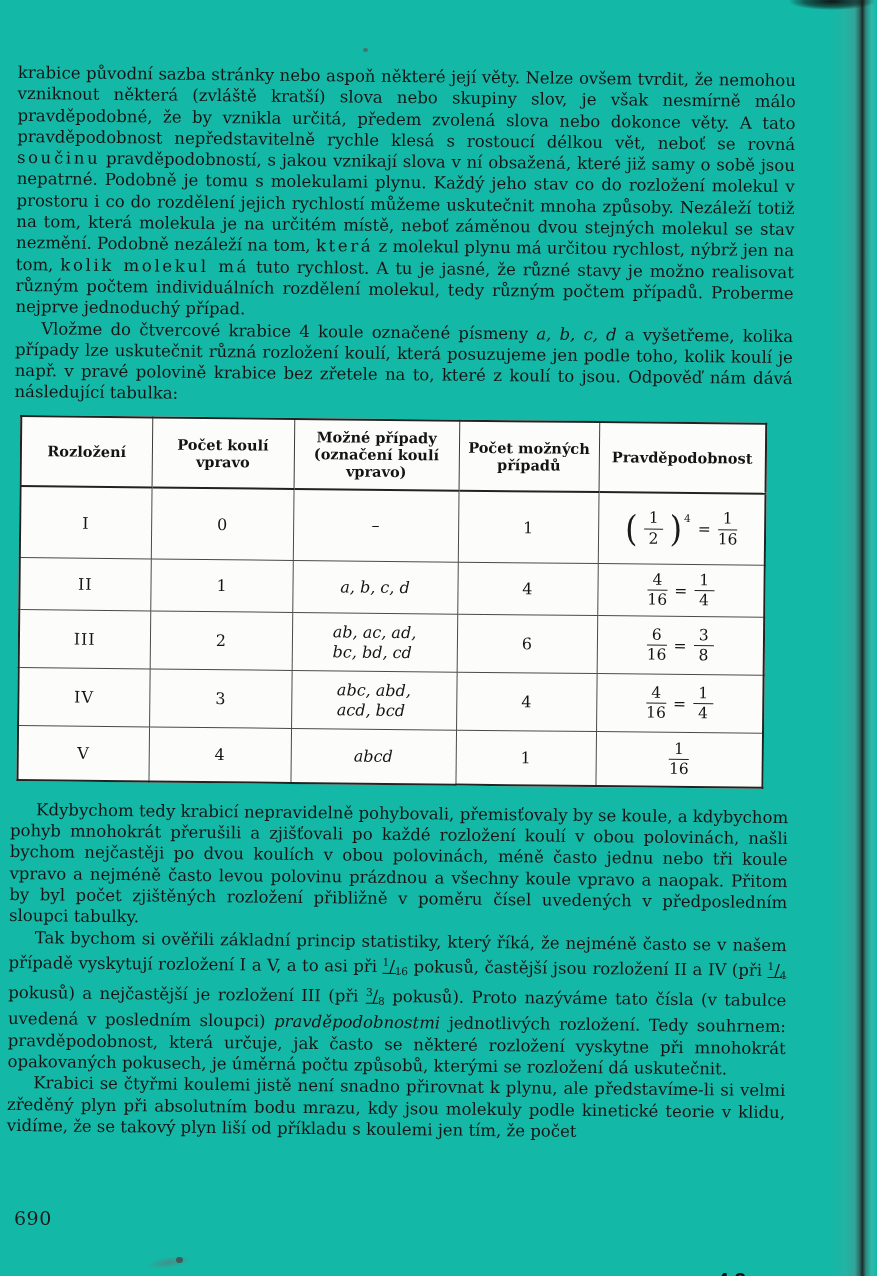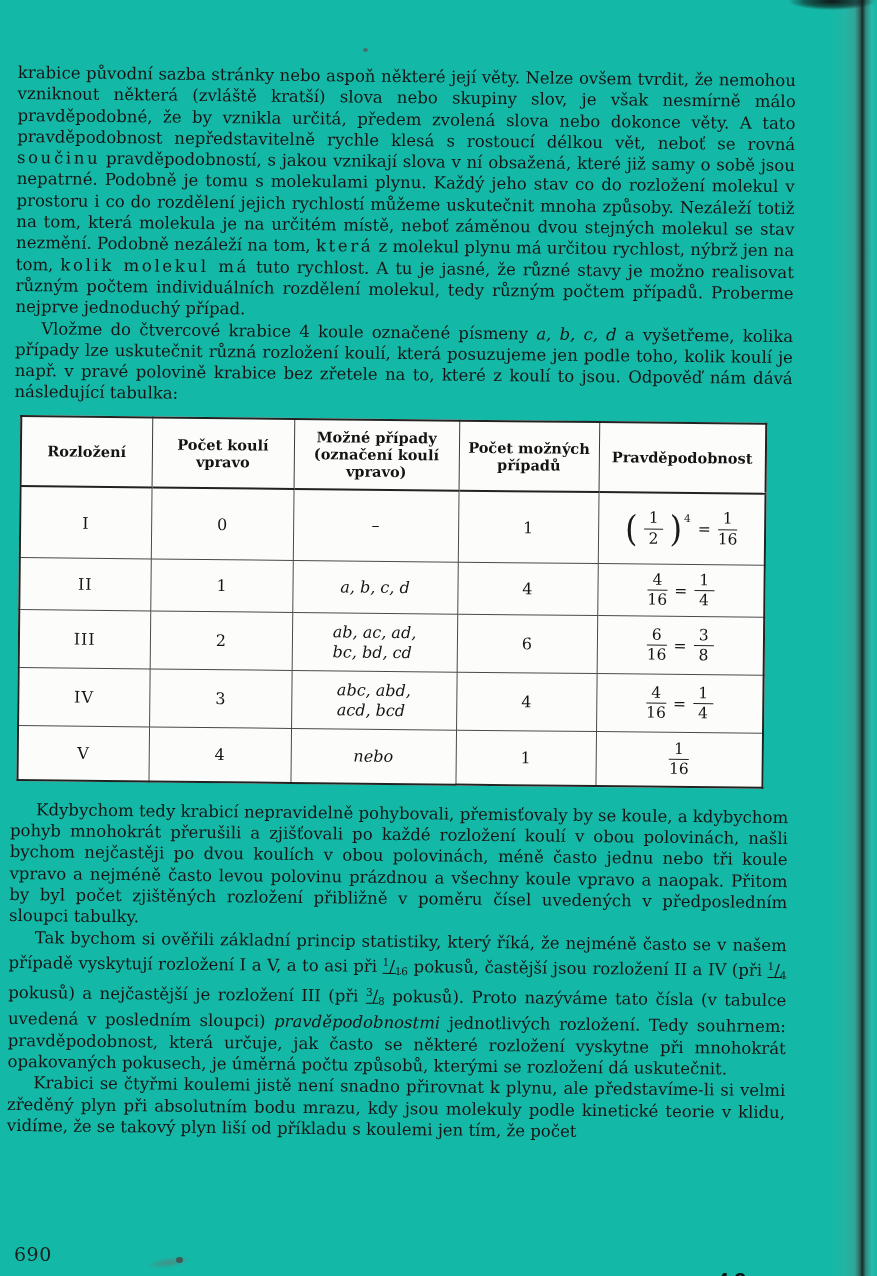--- a/index.html
+++ b/index.html
@@ -83,21 +83,21 @@
   .sfrac .den { padding-top: 1px; }
   .bigparen {
     font-size: 32px; line-height: 1; font-weight: 400;
     transform: scaleY(1.12); color: #1a1a1a;
   }
   sup.pow { font-size: 10.5px; align-self: flex-start; margin-left: -4px; margin-top: 2px; }
   .eq { margin: 0 1px; }
 
   .footer-left {
     position: absolute; left: 14px; top: 1207px;
-    font-size: 19px; letter-spacing: 0.5px; color: #1c1c1c; margin-top: 36px;
+    font-size: 19px; letter-spacing: 0.5px; color: #1c1c1c;
   }
   .footer-right {
     position: absolute; left: 717px; top: 1220px;
     font-family: "Liberation Sans", sans-serif;
     font-weight: bold; font-size: 21px; color: #111; margin-top: 48px;
   }
 
   
   .gutter {
     position: absolute; top: 0; bottom: 0; right: 0; width: 46px;
@@ -240,21 +240,21 @@
                 <span class="sfrac">
                   <span class="num">1</span>
                   <span class="den">4</span>
                 </span>
               </div>
             </td>
           </tr>
           <tr>
             <td class="c-label">V</td>
             <td class="c-count">4</td>
-            <td class="c-cases"><span class="cases-inner">nebo</span></td>
+            <td class="c-cases"><span class="cases-inner">abcd</span></td>
             <td class="c-num">1</td>
             <td class="c-prob">
               <div class="prob">
                 <span class="sfrac">
                   <span class="num">1</span>
                   <span class="den">16</span>
                 </span>
               </div>
             </td>
           </tr>

